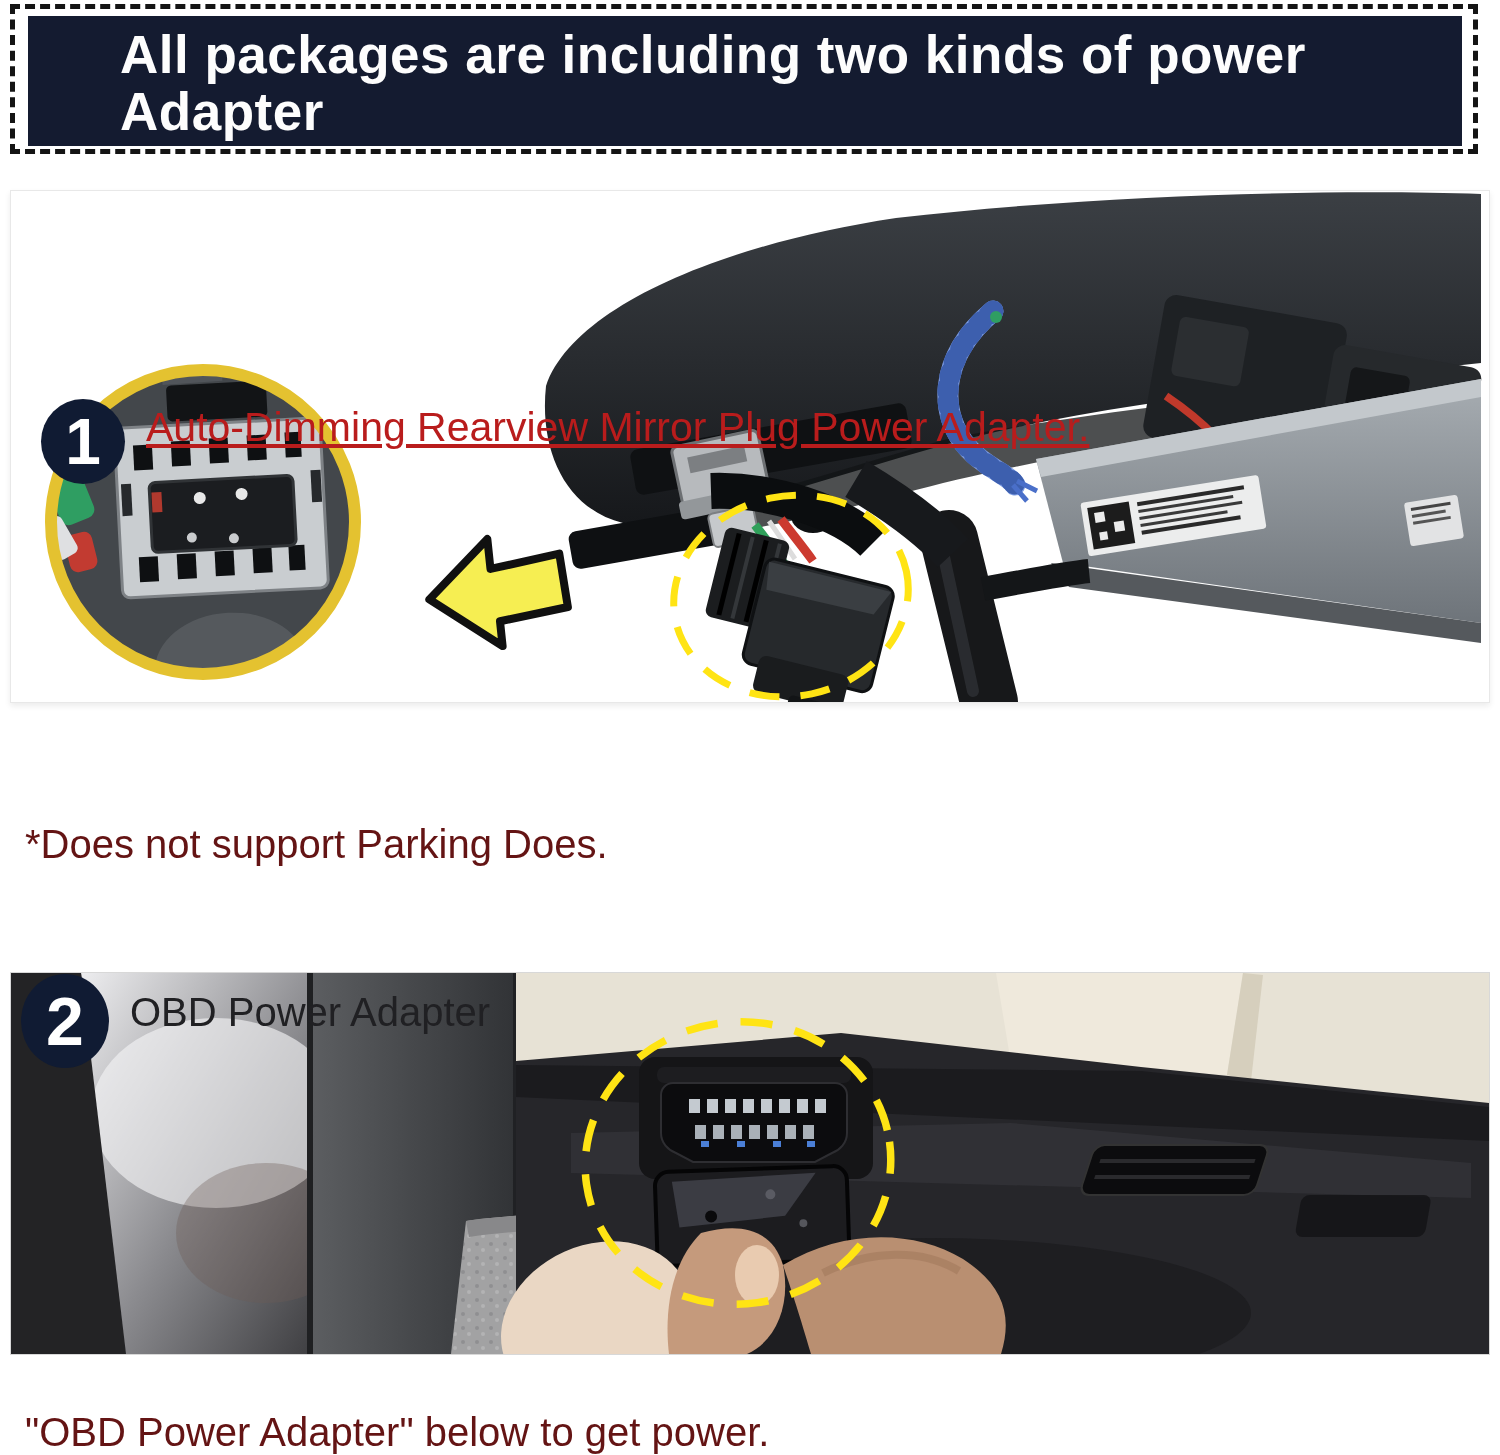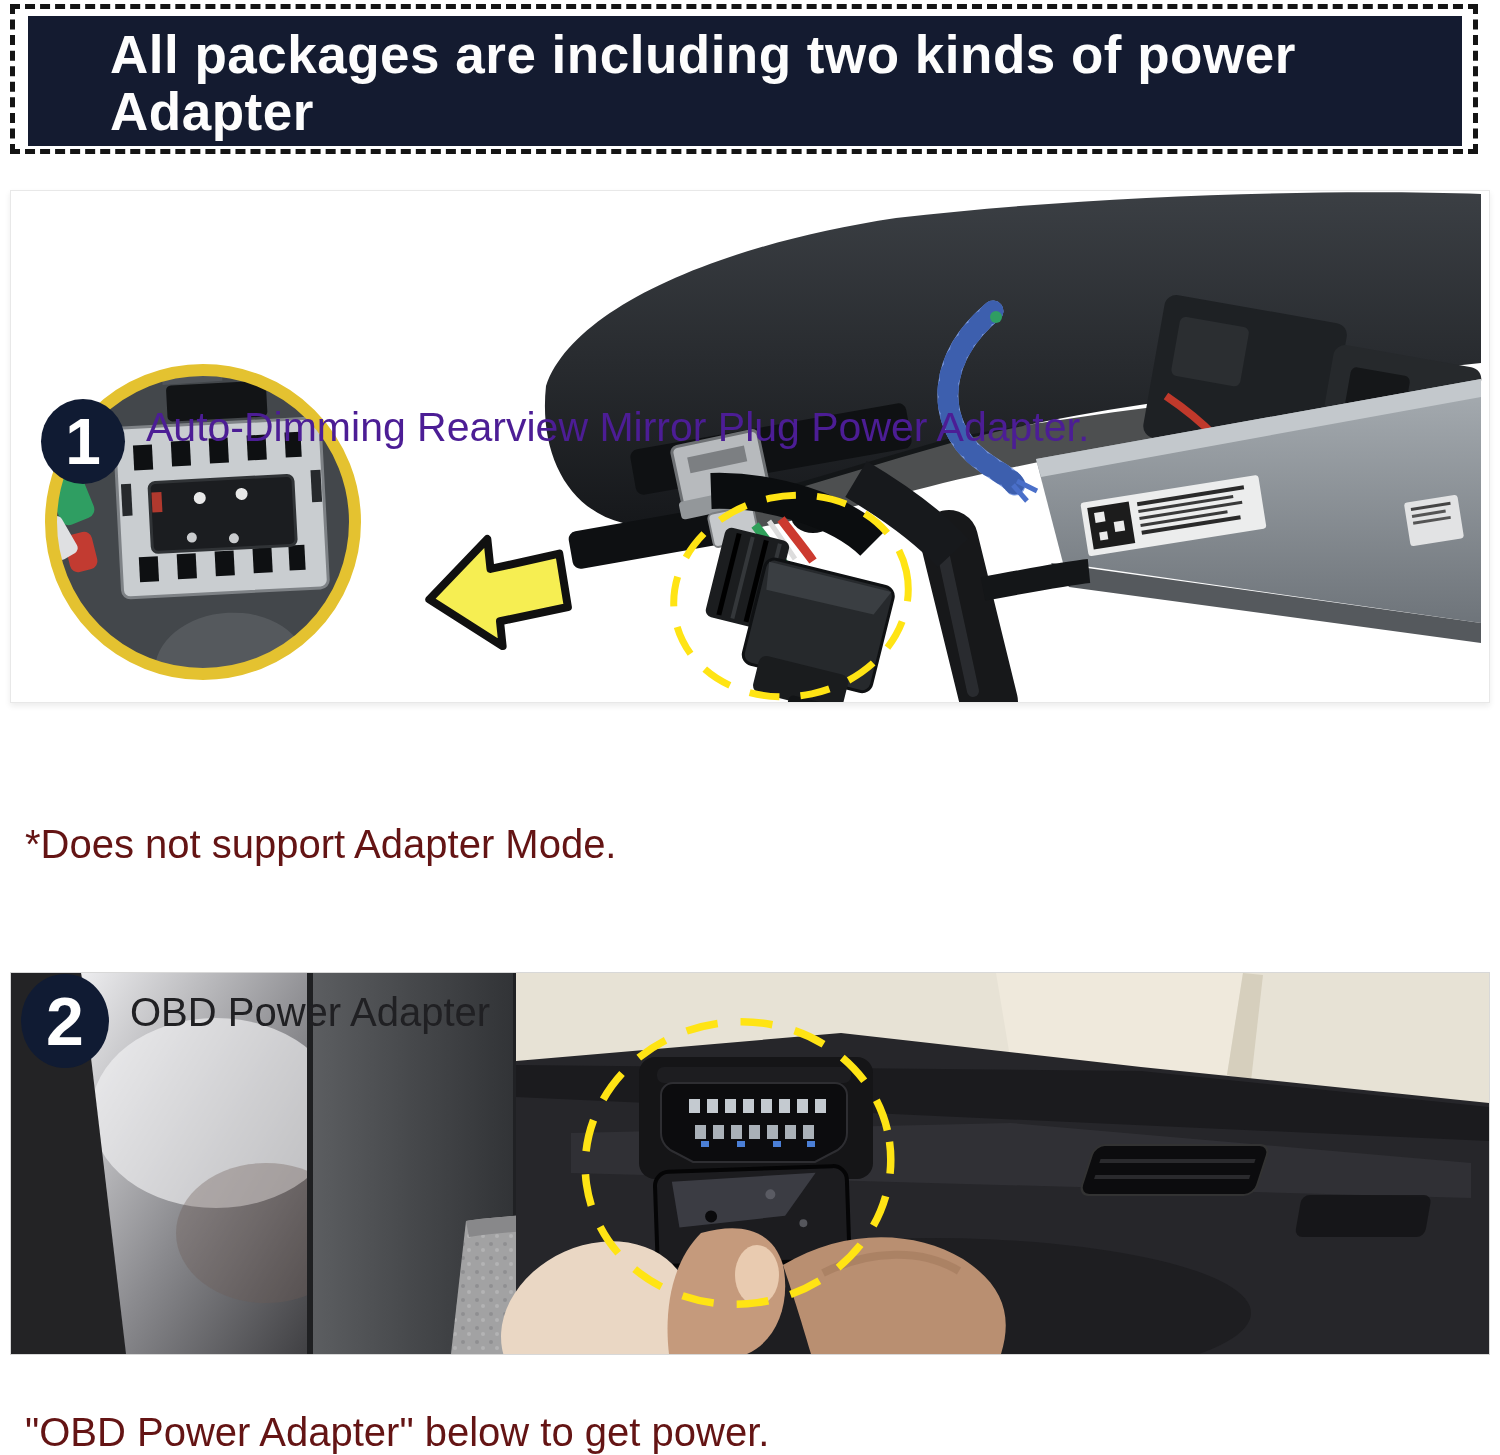--- a/index.html
+++ b/index.html
@@ -4,31 +4,31 @@
 <style>
   html,body{margin:0;padding:0;background:#ffffff;}
   .canvas{position:relative;width:1500px;height:1455px;background:#fff;overflow:hidden;
           font-family:"Liberation Sans", sans-serif;}
 
   
   .banner-border{position:absolute;left:10px;top:4px;width:1468px;height:150px;
                  border:5px dashed #141414;background:#fff;box-sizing:border-box;}
   .banner{position:absolute;left:28px;top:16px;width:1434px;height:130px;background:#141b30;
           box-sizing:border-box;padding:10px 30px 0 82px;}
-  .banner-title{color:#fdfdfd;font-size:53px;line-height:57px;font-weight:bold;letter-spacing:.5px;}
+  .banner-title{color:#fdfdfd;font-size:53px;line-height:57px;font-weight:bold;letter-spacing:.5px;margin-left:10px;}
 
   
   .s1-card{position:absolute;left:10px;top:190px;width:1480px;height:513px;background:#fff;
            border:1px solid #e8e8e8;box-sizing:border-box;box-shadow:0 3px 6px rgba(0,0,0,.08);}
   .badge{position:absolute;display:flex;align-items:center;justify-content:center;
          background:#101b33;color:#fff;font-weight:bold;border-radius:50%;}
   .badge-1{left:30px;top:208px;width:84px;height:85px;font-size:64px;}
   .badge-2{left:21px;top:974px;width:88px;height:94px;font-size:68px;z-index:6;}
-  .s1-title{position:absolute;left:135px;top:212px;width:1100px;color:#4c1d95;
-            font-size:41px;line-height:48px;z-index:5;}
+  .s1-title{position:absolute;left:135px;top:212px;width:1100px;color:#b91c1c;
+            font-size:41px;line-height:48px;z-index:5;text-decoration:underline;}
   .scene1{position:absolute;left:0;top:0;width:1478px;height:511px;}
 
   
   .notes1{position:absolute;left:25px;top:722px;width:1455px;color:#641414;
           font-size:40px;line-height:49px;white-space:pre;}
   .notes1 .nl{white-space:pre;}
   .notes2{position:absolute;left:25px;top:1366px;width:1455px;color:#641414;
           font-size:42px;line-height:51px;white-space:pre;}
 
   
@@ -188,21 +188,21 @@
       </g>
     </svg>
 
     <div class="badge badge-1">1</div>
     <div class="s1-title">
       <div>Auto-Dimming Rearview Mirror Plug Power Adapter.</div>
     </div>
   </div>
 
   <div class="notes1">
-    <div class="nl">*Does not support Adapter Mode.</div>
+    <div class="nl">*Does not support Parking Does.</div>
     <div class="nl">*ONLY supports the vehicle styles with AUTO-DIMMING INTERIOR REARVIEW</div>
     <div class="nl"> MIRROR(include Rear View Mirror Camera),The MANUAL DAY/NINGT</div>
     <div class="nl"> INTERIOR REARVIEW MIRROR does NOT support it, You can only use the</div>
     <div class="nl">"OBD Power Adapter" below to get power.</div>
   </div>
 
   <div class="s2-photo">
     <svg width="1478" height="381" viewBox="0 0 1478 381">
       <defs>
         <linearGradient id="doorG" x1="0" y1="0" x2="1" y2="1">

